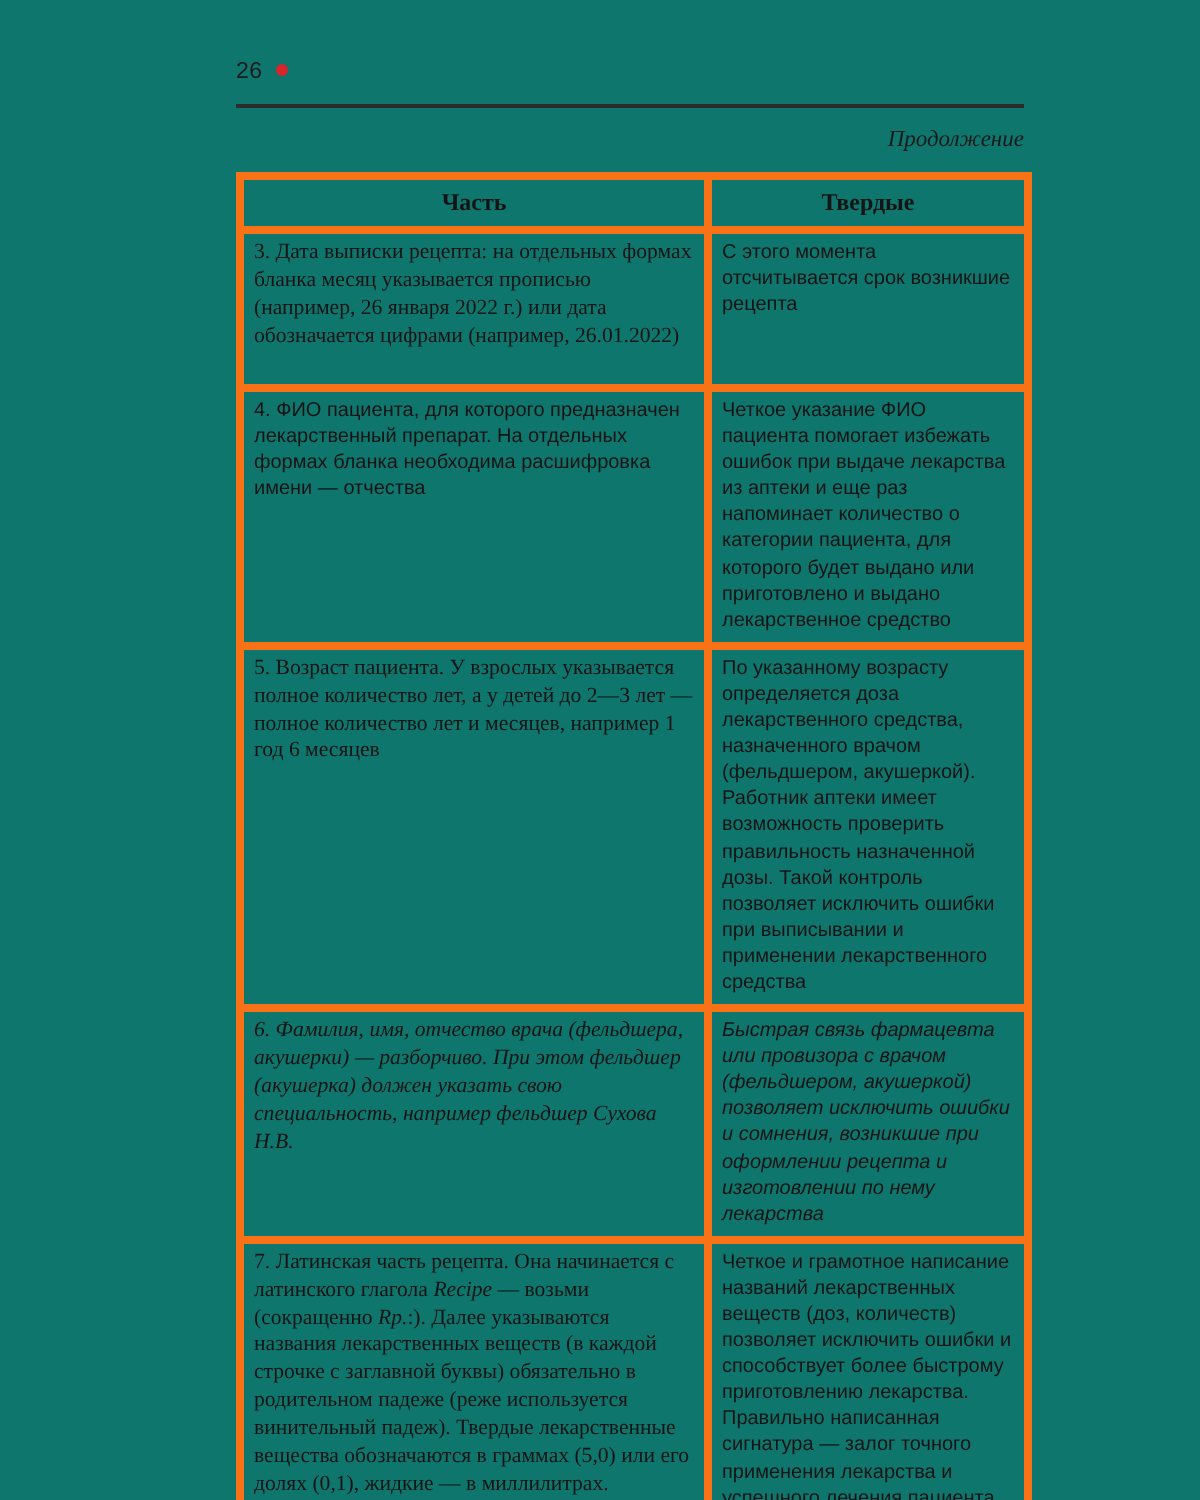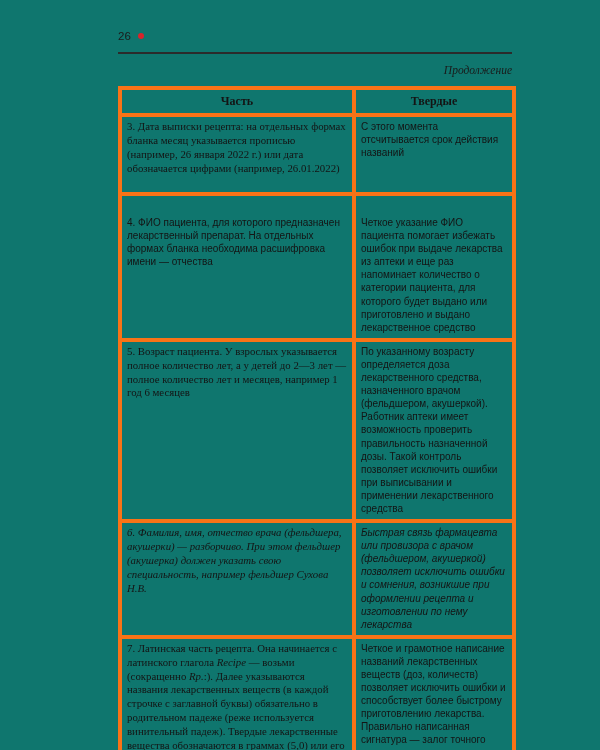--- a/index.html
+++ b/index.html
@@ -119,21 +119,21 @@
   }
   .cell.sans {
     font-family: "Liberation Sans", sans-serif;
     font-size: 10.0px;
     line-height: 1.31;
   }
   .cell i, .cell em { }
 
   
   .r3 .cell { min-height: 68px; }
-  .r4 .cell { min-height: 100px; margin-top: 17px; }
+  .r4 .cell { min-height: 100px; }
   .r5 .cell { min-height: 118px; }
   .r6 .cell { min-height: 84px; font-style: italic; }
   .r7 .cell { min-height: 190px; }
 </style>
 </head>
 <body>
 
 <div class="page">
 
   <div class="runhead">
@@ -155,21 +155,21 @@
           <th>Часть</th>
           <th>Твердые</th>
         </tr>
       </thead>
       <tbody>
         <tr class="r3">
           <td>
             <div class="cell serif">3. Дата выписки рецепта: на отдельных формах бланка месяц указывается прописью (например, 26 января 2022 г.) или дата обозначается цифрами (например, 26.01.2022)</div>
           </td>
           <td>
-            <div class="cell sans">С этого момента отсчитывается срок действия названий</div>
+            <div class="cell sans">С этого момента отсчитывается срок возникшие рецепта</div>
           </td>
         </tr>
         <tr class="r4">
           <td>
             <div class="cell sans">4. ФИО пациента, для которого предназначен лекарственный препарат. На отдельных формах бланка необходима расшифровка имени — отчества</div>
           </td>
           <td>
             <div class="cell sans">Четкое указание ФИО пациента помогает избежать ошибок при выдаче лекарства из аптеки и еще раз напоминает количество о категории пациента, для которого будет выдано или приготовлено и выдано лекарственное средство</div>
           </td>
         </tr>

